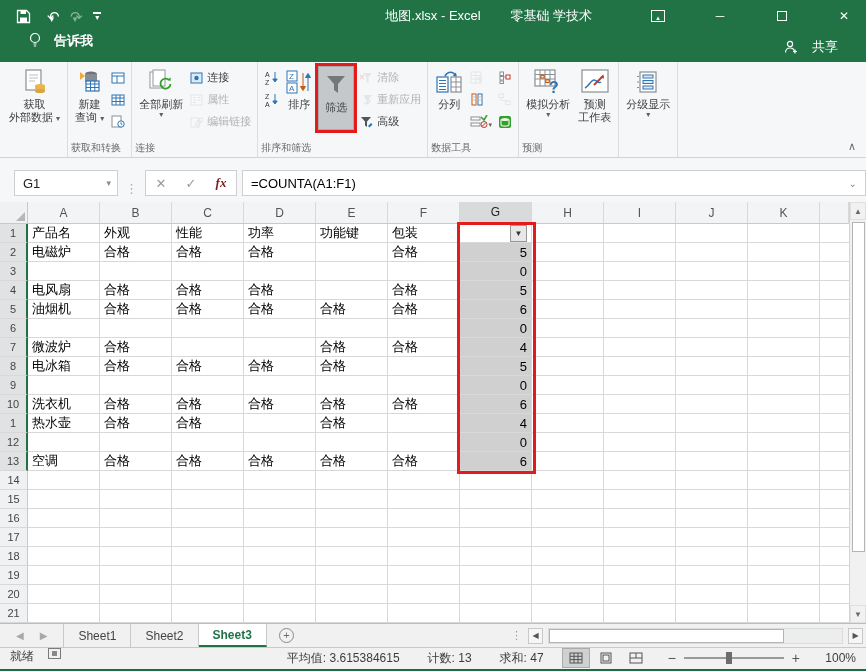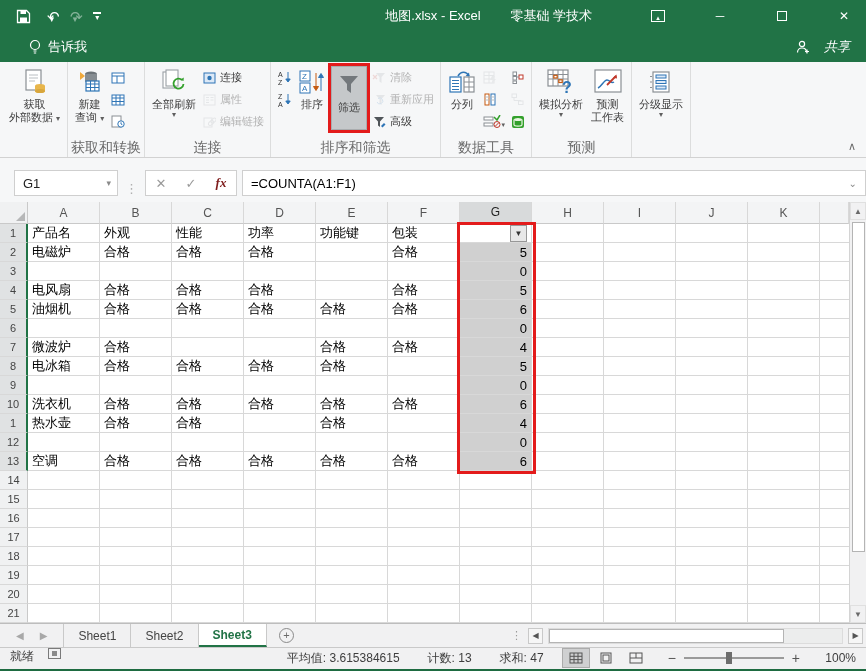--- a/index.html
+++ b/index.html
@@ -22,28 +22,28 @@
   .winbtn { width:44px; height:100%; display:flex; align-items:center; justify-content:center; font-size:12px; }
   .maxbox { width:10px; height:10px; border:1px solid #fff; display:inline-block; }
   .rdo-ico { width:14px; height:12px; border:1px solid #fff; display:inline-flex; align-items:flex-end; justify-content:center; font-size:7px; line-height:6px; }
 
   
   .tabrow { flex:0 0 30px; background:#217346; display:flex; align-items:stretch; color:#fff; }
   .tabs { display:flex; align-items:stretch; }
   .tab { padding:0 15px; display:flex; align-items:center; font-size:13px; white-space:nowrap; }
   .tab.file { background:rgba(255,255,255,.10); }
   .tab.active { background:#f6f7f8; color:#217346; }
-  .tellme { display:flex; align-items:center; gap:6px; padding:0 14px; margin-left:14px; }
-  .share { display:flex; align-items:center; gap:13px; margin-left:auto; padding-right:16px;font-style:italic; }
+  .tellme { display:flex; align-items:flex-start; gap:12px; padding:0 14px; margin-left:14px;font-weight:bold; }
+  .share { display:flex; align-items:center; gap:13px; margin-left:auto; padding-right:28px; }
 
   
   .ribbon { flex:0 0 96px; background:#f6f7f8; border-bottom:1px solid #d2d2d2; display:flex; align-items:stretch; position:relative; padding-left:2px; }
   .rgroup { display:flex; flex-direction:column; border-right:1px solid #dcdddd; padding:3px 3px 0 3px; }
   .rgroup .content { flex:1; display:flex; align-items:flex-start; }
-  .rgroup .glabel { height:17px; line-height:15px; font-size:14px; color:#6a6a6a; text-align:center; white-space:nowrap; }
+  .rgroup .glabel { height:17px; line-height:15px; font-size:10px; color:#6a6a6a; white-space:nowrap; }
   .bigbtn { display:flex; flex-direction:column; align-items:center; font-size:11px; color:#3d3d3d; padding:3px 4px 0; line-height:13px; text-align:center; white-space:nowrap; }
   .bigbtn .bicon { height:28px; display:flex; align-items:center; justify-content:center; margin-bottom:2px; }
   .caret { font-size:8px; color:#5f5f5f; line-height:8px; }
   .smallcol { display:flex; flex-direction:column; justify-content:flex-start; gap:3px; padding-top:3px; }
   .smallbtn { display:flex; align-items:center; gap:4px; font-size:11px; color:#3d3d3d; height:19px; padding:0 3px; white-space:nowrap; }
   .smallbtn.grayed { color:#b2b2b2; }
   .smallbtn.grayed svg, .smallbtn.grayed .micon { opacity:.4; }
   .filter-big { position:relative; background:#c5c8ca; border:1px solid #a9acae; margin:1px 2px 0; padding:4px 6px 0; height:64px; }
   .redbox-btn { position:absolute; inset:-4px; border:3px solid #e31b1b; pointer-events:none; z-index:4; }
   .collapse-chevron { position:absolute; right:10px; bottom:4px; color:#6a6a6a; font-size:11px; }

